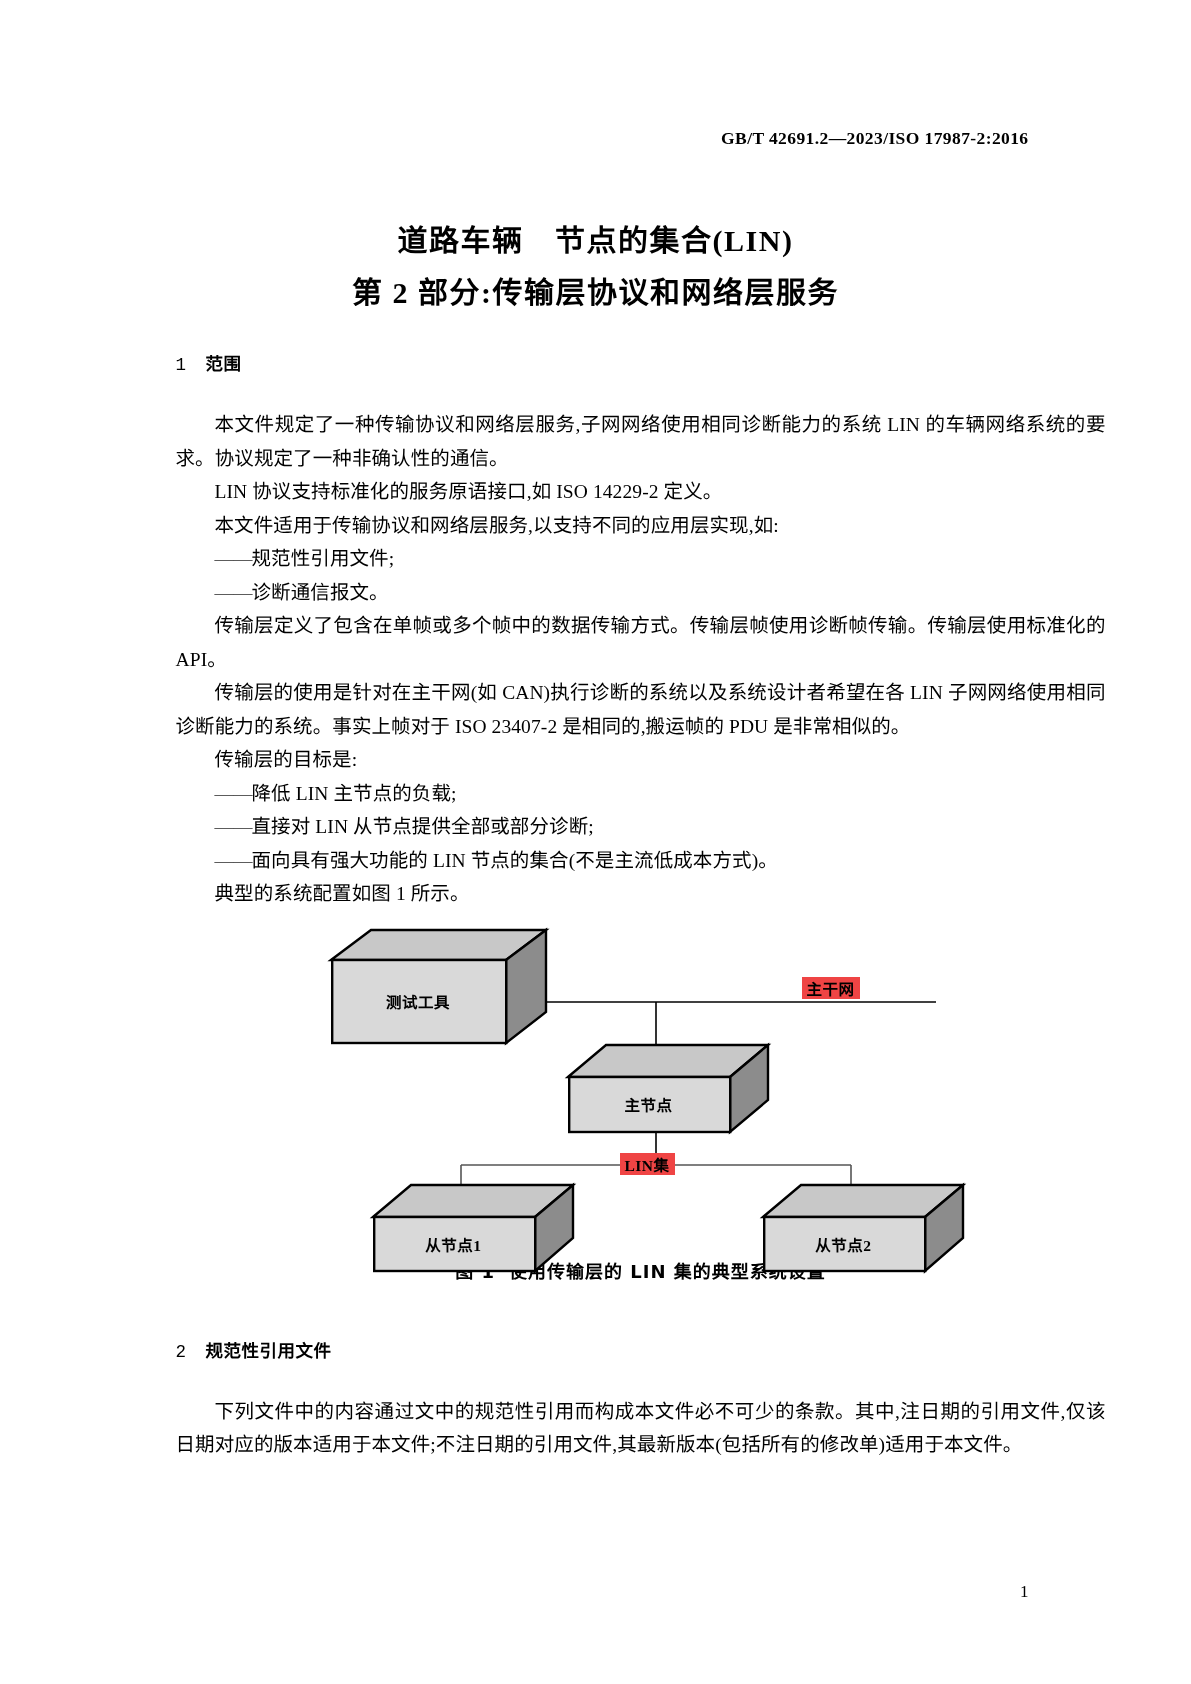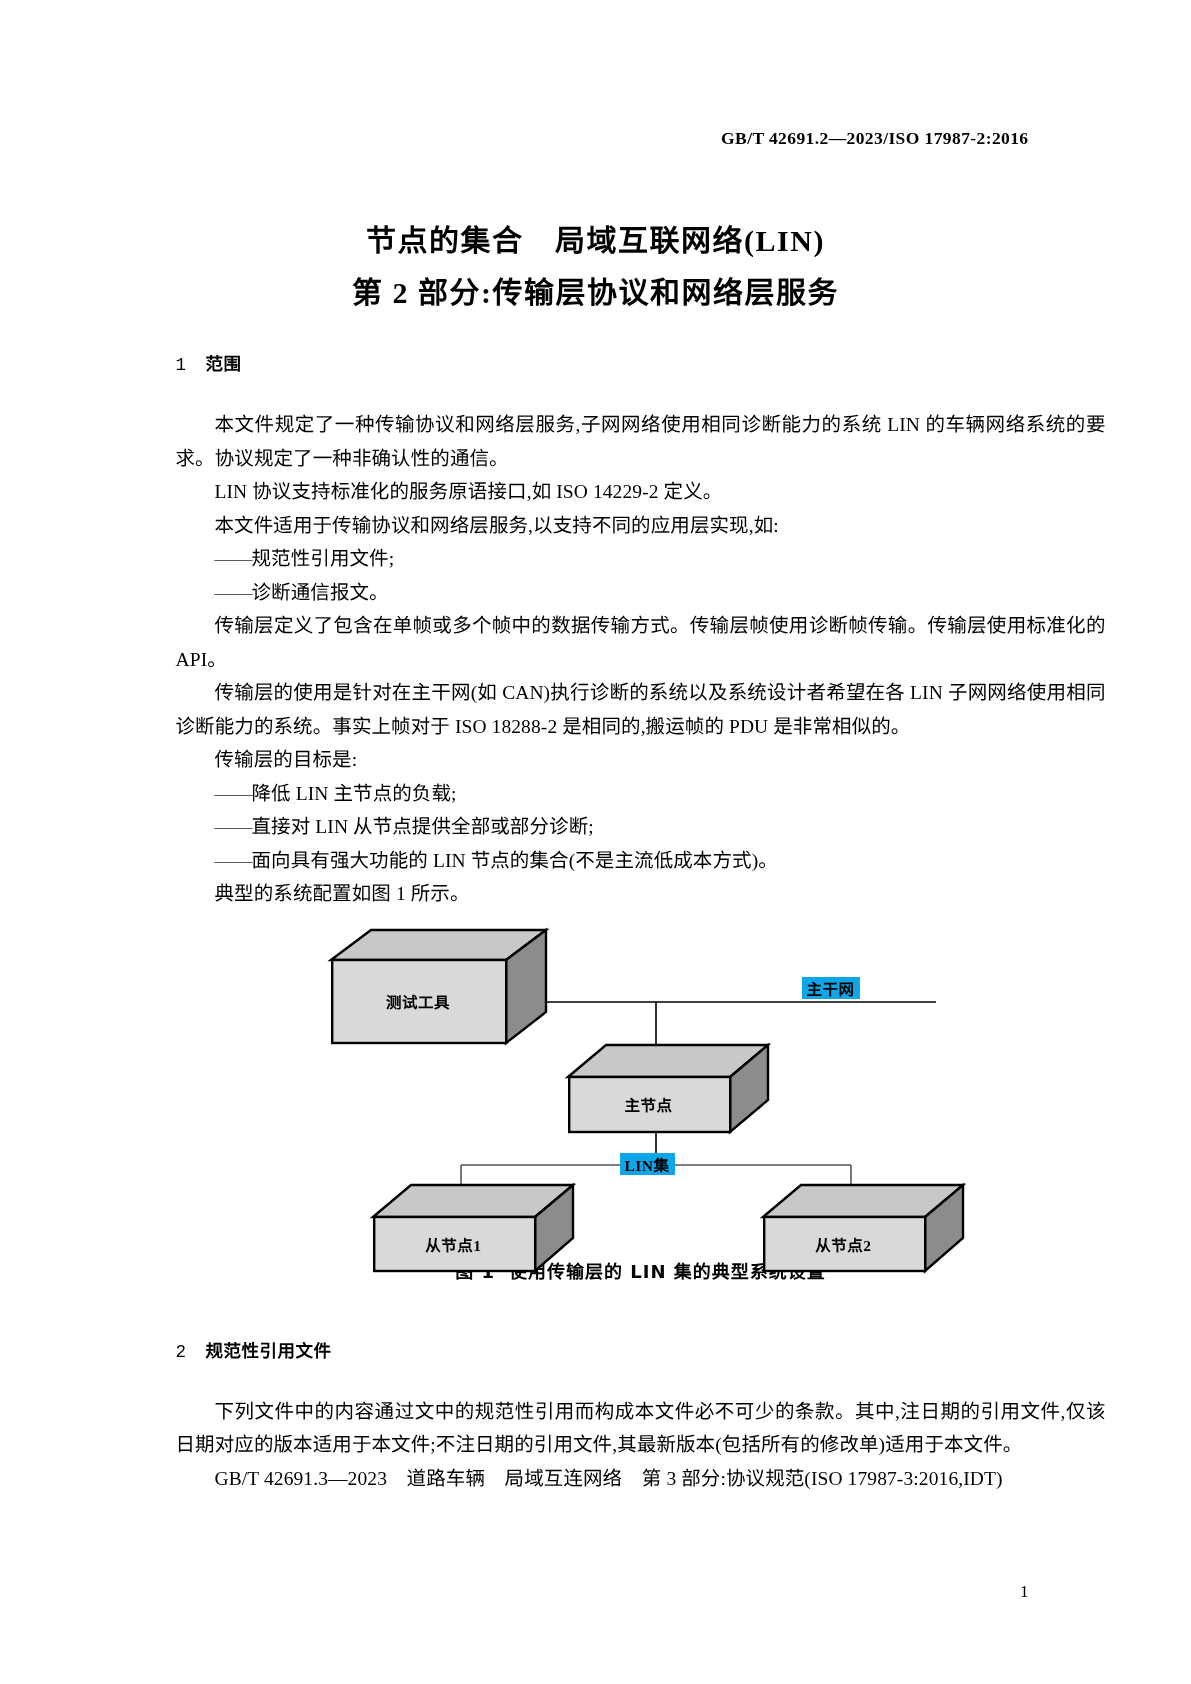--- a/index.html
+++ b/index.html
@@ -141,21 +141,21 @@
     color: #000;
     pointer-events: none;
   }
 
   .wire-label {
     position: absolute;
     font-family: "Liberation Serif", "DejaVu Serif", serif;
     font-size: 15.5px;
     font-weight: bold;
     letter-spacing: 0.5px;
-    background: #0ea5e9;
+    background: #ef4444;
     padding: 0 5px;
     white-space: nowrap;
   }
 
   
   .page-number {
     position: absolute;
     bottom: 82px;
     right: 118px;
     font-family: "Liberation Serif", "DejaVu Serif", serif;
@@ -163,40 +163,40 @@
   }
 </style>
 </head>
 <body>
 
 <div class="page">
 
   <div class="running-header">GB/T 42691.2—2023/ISO 17987-2:2016</div>
 
   <div class="doc-title">
-    <div class="line1">节点的集合　局域互联网络(LIN)</div>
+    <div class="line1">道路车辆　节点的集合(LIN)</div>
     <div class="line2">第 2 部分:传输层协议和网络层服务</div>
   </div>
 
   <div class="content">
 
     <h2 class="clause">
       <span class="num">1</span><span>范围</span>
     </h2>
     <div class="gap-after-clause"></div>
 
     <p class="body">本文件规定了一种传输协议和网络层服务,子网网络使用相同诊断能力的系统 LIN 的车辆网络系统的要求。协议规定了一种非确认性的通信。</p>
     <p class="body">LIN 协议支持标准化的服务原语接口,如 ISO 14229-2 定义。</p>
     <p class="body">本文件适用于传输协议和网络层服务,以支持不同的应用层实现,如:</p>
 
     <p class="dash"><span class="dd">——</span><span>规范性引用文件;</span></p>
     <p class="dash"><span class="dd">——</span><span>诊断通信报文。</span></p>
 
     <p class="body">传输层定义了包含在单帧或多个帧中的数据传输方式。传输层帧使用诊断帧传输。传输层使用标准化的 API。</p>
-    <p class="body">传输层的使用是针对在主干网(如 CAN)执行诊断的系统以及系统设计者希望在各 LIN 子网网络使用相同诊断能力的系统。事实上帧对于 ISO 18288-2 是相同的,搬运帧的 PDU 是非常相似的。</p>
+    <p class="body">传输层的使用是针对在主干网(如 CAN)执行诊断的系统以及系统设计者希望在各 LIN 子网网络使用相同诊断能力的系统。事实上帧对于 ISO 23407-2 是相同的,搬运帧的 PDU 是非常相似的。</p>
     <p class="body">传输层的目标是:</p>
 
     <p class="dash"><span class="dd">——</span><span>降低 LIN 主节点的负载;</span></p>
     <p class="dash"><span class="dd">——</span><span>直接对 LIN 从节点提供全部或部分诊断;</span></p>
     <p class="dash"><span class="dd">——</span><span>面向具有强大功能的 LIN 节点的集合(不是主流低成本方式)。</span></p>
 
     <p class="body">典型的系统配置如图 1 所示。</p>
 
     <div class="figure-wrap">
 
@@ -259,19 +259,18 @@
       <span class="capnum">图 1</span><span>使用传输层的 LIN 集的典型系统设置</span>
     </div>
 
     <div style="height:56px"></div>
     <h2 class="clause">
       <span class="num">2</span><span>规范性引用文件</span>
     </h2>
     <div class="gap-after-clause"></div>
 
     <p class="body">下列文件中的内容通过文中的规范性引用而构成本文件必不可少的条款。其中,注日期的引用文件,仅该日期对应的版本适用于本文件;不注日期的引用文件,其最新版本(包括所有的修改单)适用于本文件。</p>
-    <p class="body">GB/T 42691.3—2023　道路车辆　局域互连网络　第 3 部分:协议规范(ISO 17987-3:2016,IDT)</p>
 
   </div>
 
   <div class="page-number">1</div>
 
 </div>
 
 </body></html>

